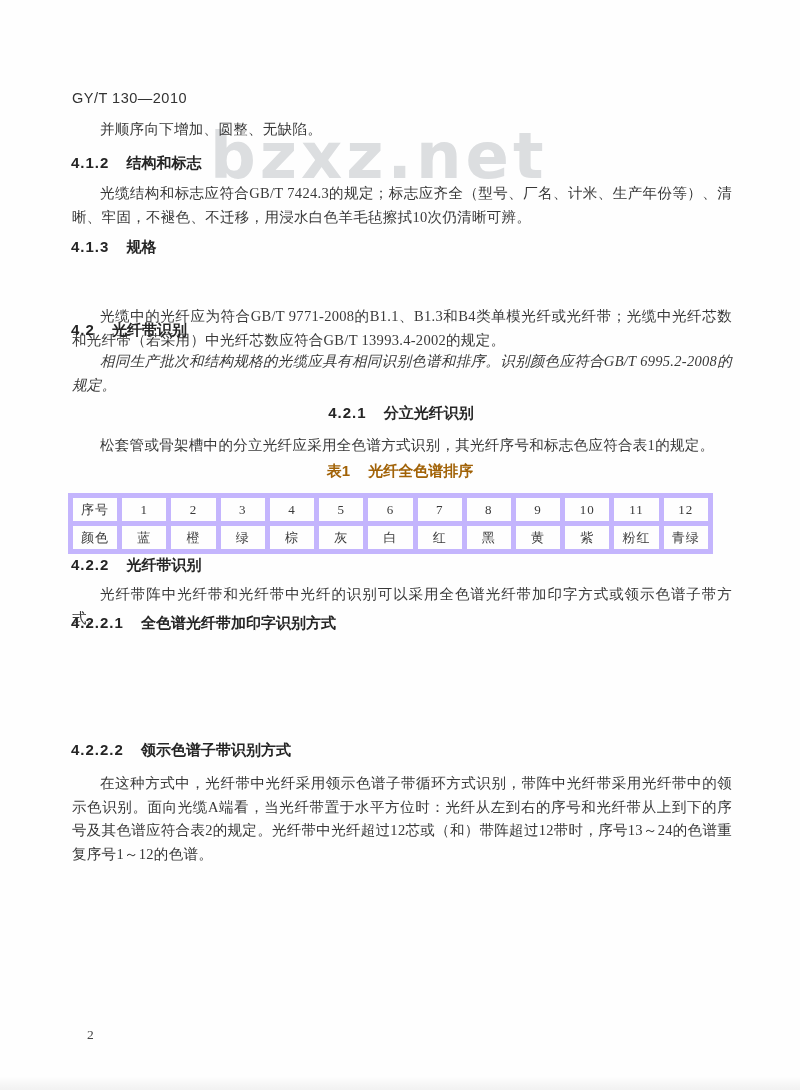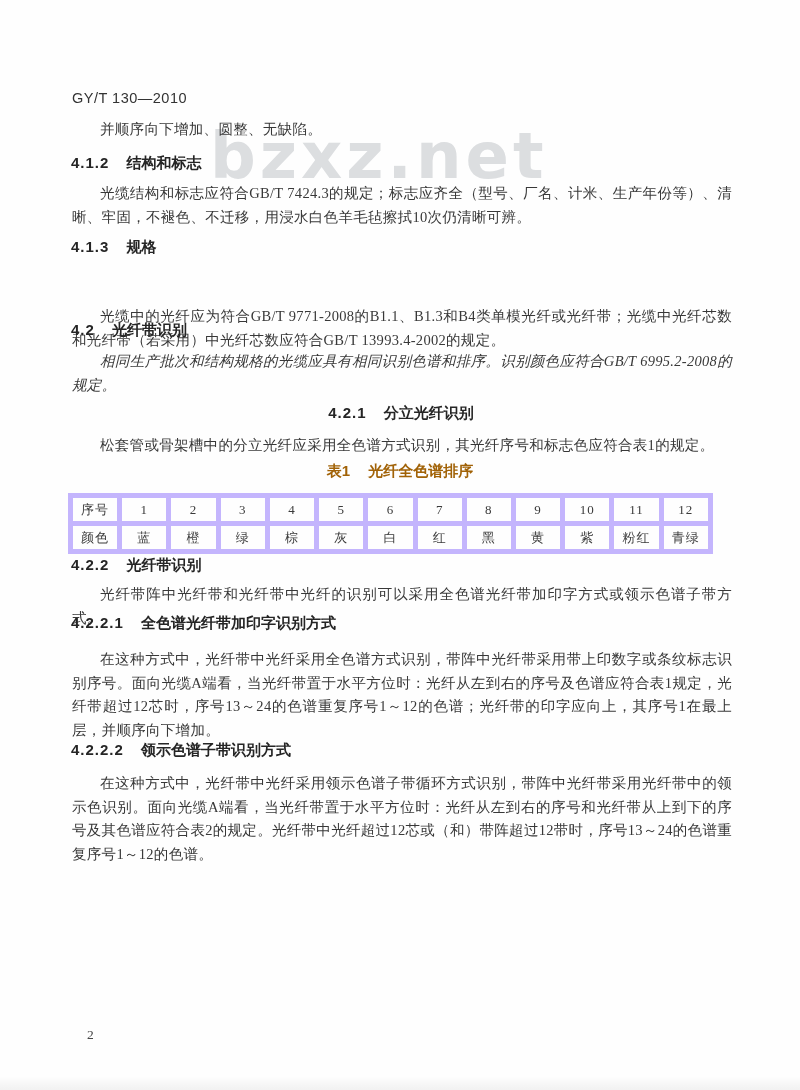--- a/index.html
+++ b/index.html
@@ -162,21 +162,20 @@
     <h2 class="heading y548">
       <span class="num">4.2.2</span>
       <span>光纤带识别</span>
     </h2>
     <p class="para y575">光纤带阵中光纤带和光纤带中光纤的识别可以采用全色谱光纤带加印字方式或领示色谱子带方式。</p>
 
     <h2 class="heading y606">
       <span class="num">4.2.2.1</span>
       <span>全色谱光纤带加印字识别方式</span>
     </h2>
-    <p class="para y640">在这种方式中，光纤带中光纤采用全色谱方式识别，带阵中光纤带采用带上印数字或条纹标志识别序号。面向光缆A端看，当光纤带置于水平方位时：光纤从左到右的序号及色谱应符合表1规定，光纤带超过12芯时，序号13～24的色谱重复序号1～12的色谱；光纤带的印字应向上，其序号1在最上层，并顺序向下增加。</p>
 
     <h2 class="heading y733">
       <span class="num">4.2.2.2</span>
       <span>领示色谱子带识别方式</span>
     </h2>
     <p class="para y764">在这种方式中，光纤带中光纤采用领示色谱子带循环方式识别，带阵中光纤带采用光纤带中的领示色识别。面向光缆A端看，当光纤带置于水平方位时：光纤从左到右的序号和光纤带从上到下的序号及其色谱应符合表2的规定。光纤带中光纤超过12芯或（和）带阵超过12带时，序号13～24的色谱重复序号1～12的色谱。</p>
 
     <div class="page-number">2</div>
 
   </div>

